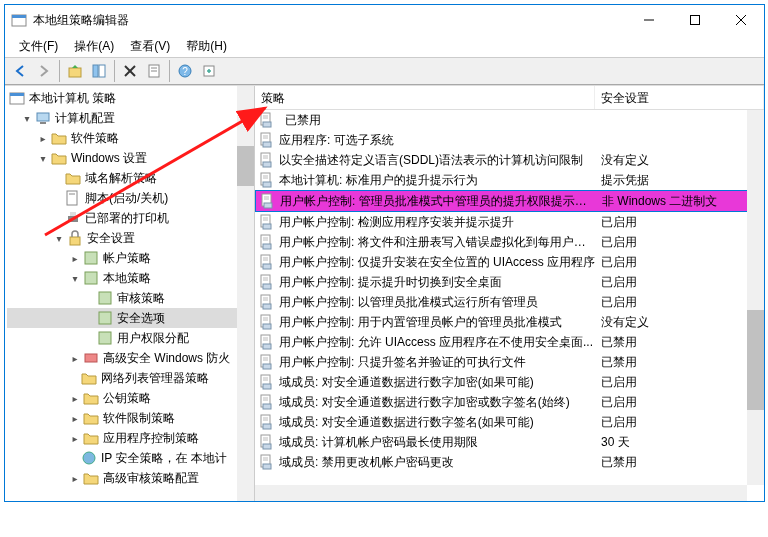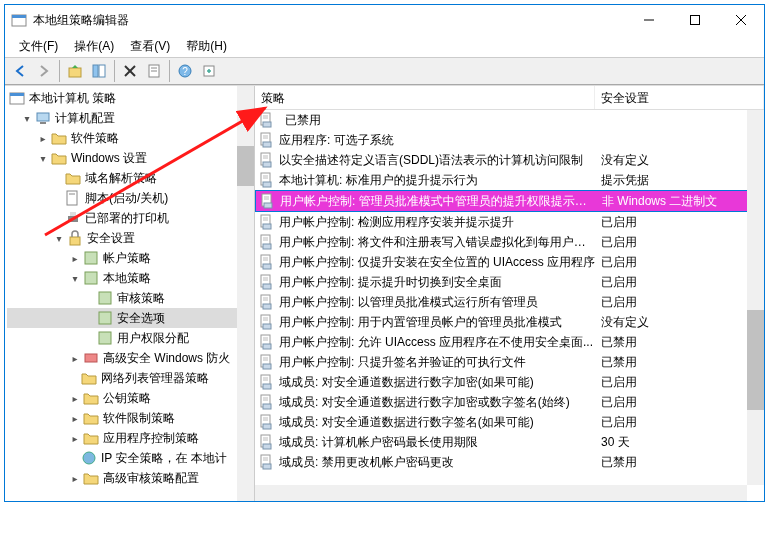--- a/index.html
+++ b/index.html
@@ -25,21 +25,21 @@
 .list-pane { flex: 1; display: flex; flex-direction: column; min-width: 0; }
 .list-header { height: 24px; background: #fff; border-bottom: 1px solid #ddd; display: flex; font-size: 12px; }
 .list-col { padding: 4px 6px; border-right: 1px solid #eee; }
 .col-policy { width: 340px; }
 .col-security { flex: 1; }
 .list-body { flex: 1; overflow: hidden; font-size: 12px; }
 .list-row { display: flex; align-items: center; height: 20px; white-space: nowrap; }
 .list-row .licon { width: 16px; height: 16px; margin: 0 4px 0 4px; }
 .list-row .policy { width: 316px; overflow: hidden; text-overflow: ellipsis; }
 .list-row .setting { flex: 1; padding-left: 6px; overflow: hidden; }
-.list-row.highlight { background: #e838d8; border: 1px solid #0078d7; color: #ffffff; height: 22px; }
+.list-row.highlight { background: #e838d8; border: 1px solid #0078d7; color: #000000; height: 22px; }
 .vsb-tree { position: absolute; right: 0; top: 0; width: 17px; height: 100%; background: #f0f0f0; }
 .vsb-tree .thumb { background: #c1c1c1; width: 100%; height: 40px; margin-top: 60px; }
 .list-wrap { position: relative; height: 100%; }
 .vsb-list { position: absolute; right: 0; top: 24px; bottom: 16px; width: 17px; background: #f0f0f0; }
 .vsb-list .thumb { background: #c1c1c1; width: 100%; height: 100px; margin-top: 200px; }
 .hsb-list { position: absolute; bottom: 0; left: 0; right: 17px; height: 16px; background: #f0f0f0; }
 .annotation-arrow { position: absolute; pointer-events: none; }
 .side-text { position: absolute; left: 776px; top: 22px; font-size: 12px; writing-mode: vertical-lr; }
 
 svg { display: block; }

